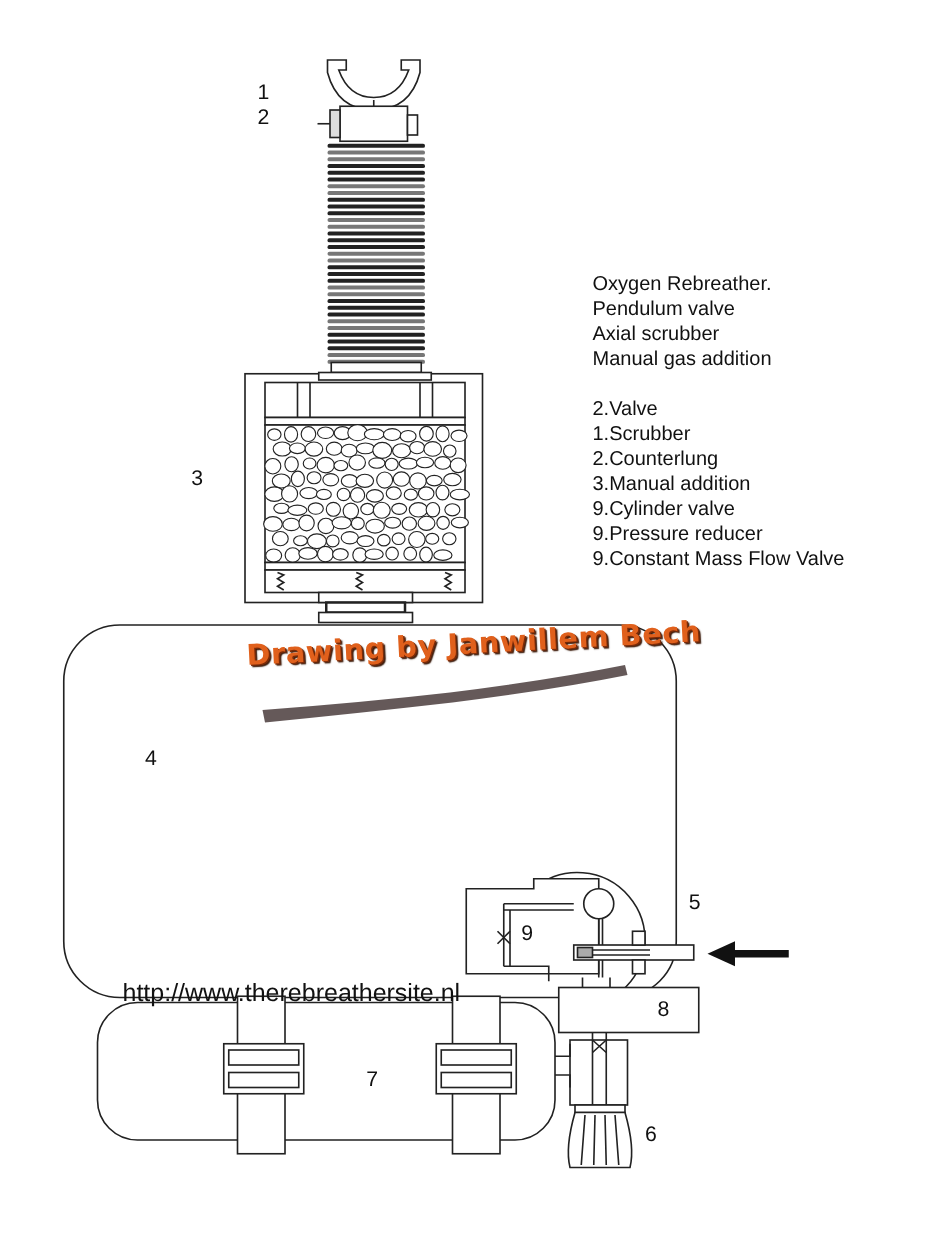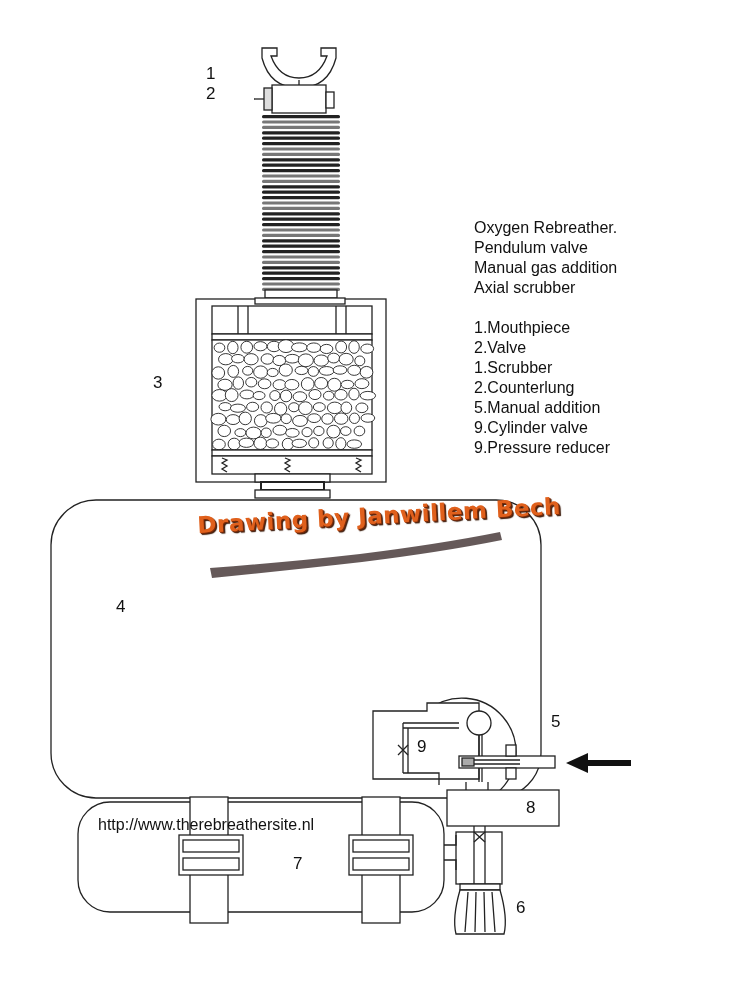--- a/index.html
+++ b/index.html
@@ -2,21 +2,21 @@
 <html><head>
 <meta charset="utf-8">
 <style>
   html, body { margin:0; padding:0; background:#ffffff; }
   body { width:755px; height:1001px; position:relative; overflow:hidden; font-family:"Liberation Sans", sans-serif; }
   #diagram { position:absolute; left:0; top:0; }
   .legend { position:absolute; left:474px; top:178px; font-size:16px; line-height:20px; color:#111;margin-top:40px; }
   .legend div { white-space:nowrap; }
   .legend .gap { height:20px; }
   .num { position:absolute; font-size:17px; color:#111; }
-  .url { position:absolute; left:98px; top:816px; font-size:16px; color:#111; }
+  .url { position:absolute; left:98px; top:784px; font-size:20px; color:#111; }
   .credit { position:absolute; left:198px; top:512px; font-family:"DejaVu Sans", sans-serif; font-weight:bold; font-size:23px; color:#e0601c;
     transform:rotate(-3deg); transform-origin:left bottom;
     text-shadow: 1px 1px 0 #7a2a08, 2px 2px 1px #3a1a0a; letter-spacing:0.5px; white-space:nowrap; }
 </style>
 </head>
 <body>
 
 <svg id="diagram" width="755" height="1001" viewBox="0 0 755 1001" xmlns="http://www.w3.org/2000/svg">
   <g fill="none" stroke="#222" stroke-width="1.3">
 
@@ -251,30 +251,30 @@
   </g>
 
   <path d="M210 568 q80 -6 150 -14 q80 -10 140 -22 l2 8 q-60 12 -140 22 q-70 8 -150 16 z" fill="#4a3c3c" opacity="0.85"></path>
 </svg>
 
 <div class="credit">Drawing by Janwillem Bech</div>
 
 <div class="legend">
   <div>Oxygen Rebreather.</div>
   <div>Pendulum valve</div>
+  <div>Axial scrubber</div>
   <div>Manual gas addition</div>
-  <div>Axial scrubber</div>
   <div class="gap"></div>
-  <div>1.Mouthpiece</div>
   <div>2.Valve</div>
   <div>1.Scrubber</div>
   <div>2.Counterlung</div>
-  <div>5.Manual addition</div>
+  <div>3.Manual addition</div>
   <div>9.Cylinder valve</div>
   <div>9.Pressure reducer</div>
+  <div>9.Constant Mass Flow Valve</div>
 </div>
 
 <div class="num" style="left:206px;top:64px">1</div>
 <div class="num" style="left:206px;top:84px">2</div>
 <div class="num" style="left:153px;top:373px">3</div>
 <div class="num" style="left:116px;top:597px">4</div>
 <div class="num" style="left:551px;top:712px">5</div>
 <div class="num" style="left:516px;top:898px">6</div>
 <div class="num" style="left:293px;top:854px">7</div>
 <div class="num" style="left:526px;top:798px">8</div>

